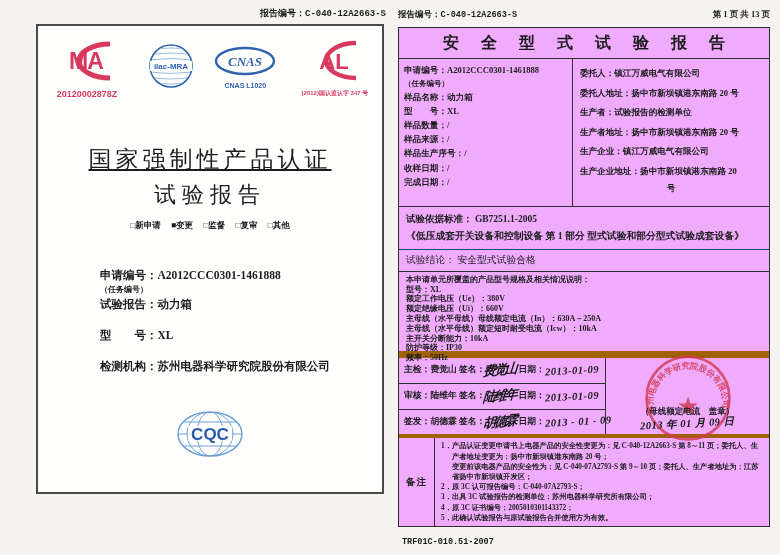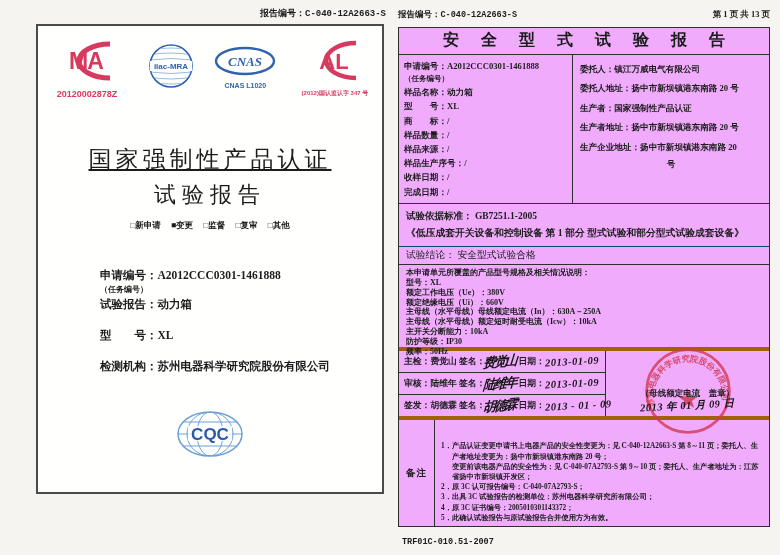--- a/index.html
+++ b/index.html
@@ -39,39 +39,39 @@
   .r-info-left div { line-height:14.2px; white-space:pre; }
   .r-info-left .small { font-size:7.5px; line-height:12px; }
   .r-info-right { flex:1; padding:5px 7px; font-size:8.6px; font-weight:600; }
   .r-info-right div { line-height:19.5px; }
   .r-info-right .wrap-center { text-align:center; line-height:14px; }
   .r-standard { height:44px; border-bottom:1px solid #0c4a6e; padding:4px 7px; font-weight:600; }
   .r-standard .std-line { font-size:9.5px; line-height:16px; }
   .r-standard .std-book { font-size:9.8px; line-height:18px; }
   .r-conclusion { height:22px; border-bottom:1px solid #2e2e2e; padding:0 7px; display:flex; align-items:center;
     font-size:9.8px; font-weight:400; }
-  .r-specs { height:86px; border-bottom:4px solid #a16207; padding:3px 7px; font-size:8px; font-weight:600; }
+  .r-specs { height:86px; border-bottom:7px solid #a16207; padding:3px 7px; font-size:8px; font-weight:600; }
   .r-specs div { line-height:9.8px; }
   .r-sign { height:82px; border-bottom:4px solid #a16207; display:flex; }
   .sign-left { width:56%; border-right:1px solid #2e2e2e; display:flex; flex-direction:column; }
   .sign-row { flex:1; border-bottom:1px solid #2e2e2e; display:flex; align-items:center; padding:0 5px;
     font-size:8.8px; font-weight:600; white-space:nowrap; }
   .sign-row:last-child { border-bottom:none; }
   .scrawl { display:inline-block; font-style:italic; font-weight:bold; font-size:13px;
     transform:rotate(-6deg) skewX(-10deg); margin:0 2px 0 -2px; color:#151515; letter-spacing:-2px; }
   .hand { display:inline-block; font-style:italic; font-weight:bold; font-size:10.5px;
     transform:rotate(-3deg); letter-spacing:0.5px; color:#151515; }
   .sign-right { flex:1; position:relative; }
   .stamp-svg { position:absolute; top:-6px; left:50%; transform:translateX(-50%); }
   .stamp-caption { position:absolute; bottom:16px; width:100%; text-align:center; font-size:8.5px; font-weight:600; }
   .stamp-date { position:absolute; bottom:3px; width:100%; text-align:center; }
   .r-remarks { flex:1; display:flex; }
   .remark-label { width:36px; border-right:1px solid #2e2e2e; display:flex; align-items:center; justify-content:center;
     font-size:9.5px; font-weight:600; letter-spacing:1px; }
-  .remark-body { flex:1; padding:3px 6px; font-size:7.3px; font-weight:600;margin-top:18px; }
+  .remark-body { flex:1; padding:3px 6px; font-size:7.3px; font-weight:600; }
   .remark-body div { line-height:10.2px; }
   .remark-item { padding-left:11px; text-indent:-11px; }
   .remark-cont { padding-left:11px; }
 
   
   #ft-code { top:537px; left:402px; font-size:8.5px; font-family:"Liberation Mono", monospace; font-weight:bold; }
   #ft-date { top:537px; left:640px; width:130px; text-align:right; font-size:8.5px; font-family:"Liberation Mono", monospace; font-weight:bold;margin-top:32px; }
 </style>
 </head>
 <body>
@@ -181,32 +181,32 @@
 <div class="page-right">
 
   <div class="r-title">安 全 型 式 试 验 报 告</div>
 
   <div class="r-info">
     <div class="r-info-left">
       <div>申请编号：A2012CCC0301-1461888</div>
       <div class="small">（任务编号）</div>
       <div>样品名称：动力箱</div>
       <div>型　　号：XL</div>
-      <div>商　　标：/</div>
       <div>样品数量：/</div>
       <div>样品来源：/</div>
       <div>样品生产序号：/</div>
       <div>收样日期：/</div>
       <div>完成日期：/</div>
     </div>
     <div class="r-info-right">
       <div>委托人：镇江万威电气有限公司</div>
       <div>委托人地址：扬中市新坝镇港东南路 20 号</div>
-      <div>生产者：国家强制性产品认证</div>
+      <div>生产者：试验报告的检测单位</div>
       <div>生产者地址：扬中市新坝镇港东南路 20 号</div>
+      <div>生产企业：镇江万威电气有限公司</div>
       <div>生产企业地址：扬中市新坝镇港东南路 20</div>
       <div class="wrap-center">号</div>
     </div>
   </div>
 
   <div class="r-standard">
     <div class="std-line">试验依据标准：  GB7251.1-2005</div>
     <div class="std-book">《低压成套开关设备和控制设备 第 1 部分 型式试验和部分型式试验成套设备》</div>
   </div>
 

